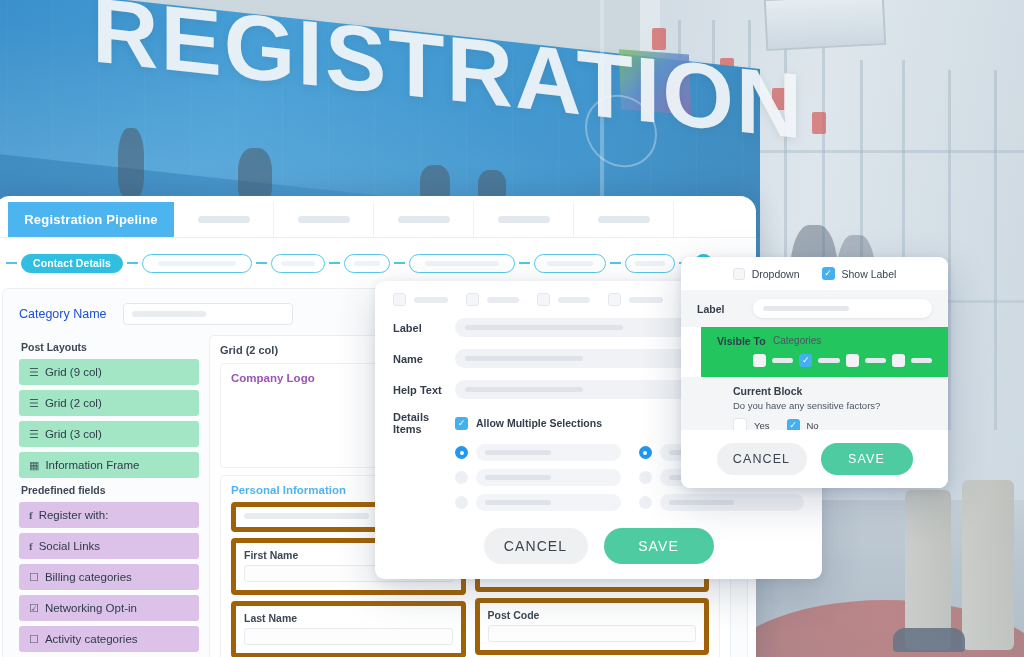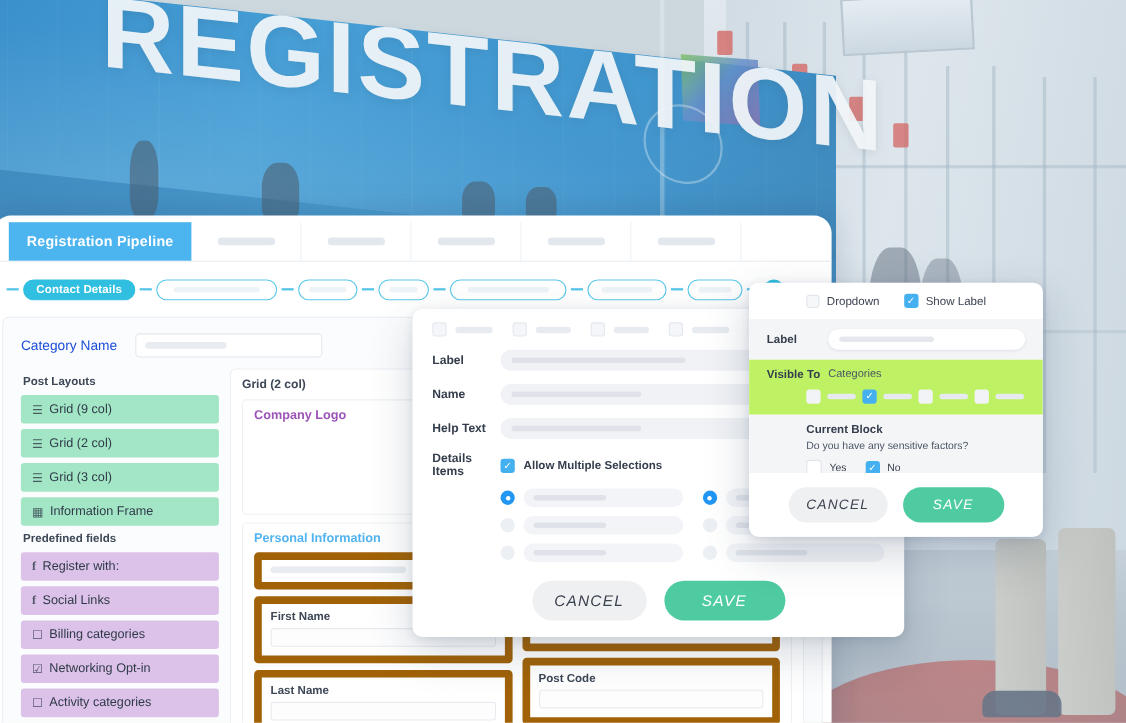--- a/index.html
+++ b/index.html
@@ -179,21 +179,21 @@
   }
   .grid-title{ font-size:11px; font-weight:700; color:#3d4756; margin-bottom:7px;}
   .inner-card{
     border:1px solid #eef1f4; border-radius:4px; padding:8px 10px; background:#fff;
   }
   .card-hd-purple{ color:#9c54b8; font-size:11.5px; font-weight:600; }
   .card-hd-blue{ color:#51b3ef; font-size:11.5px; font-weight:600; }
   .logo-wrap{ display:flex; flex-direction:column; align-items:center; margin:8px 0 4px;}
   .logo-text{ font-size:13px; letter-spacing:2px; color:#3b4a63; margin-top:2px;}
   .fieldbox{
-    border:7px solid #a16207; border-radius:4px; padding:6px 8px 8px; margin-top:6px; background:#fff;
+    border:5px solid #a16207; border-radius:4px; padding:6px 8px 8px; margin-top:6px; background:#fff;
   }
   .fieldlabel{ font-size:10.5px; font-weight:700; color:#3d4756; margin-bottom:4px;}
   .fieldinput{ height:17px; border:1px solid #e7ebf0; border-radius:3px; background:#fdfdfe;}
   .ghostline{height:6px;border-radius:3px;background:#e8ecf1;}
 
   
   #center-modal{
     position:absolute; left:375px; top:281px; width:447px; height:298px;
     background:#ffffff; border-radius:9px;
     box-shadow: 0 14px 40px rgba(40,60,90,.20), 0 2px 8px rgba(40,60,90,.10);
@@ -224,40 +224,39 @@
   .opt-pill{ flex:1; height:17px;border-radius:9px;background:#f2f4f7; display:flex;align-items:center;padding:0 9px;}
   .opt-pill .ghost{height:5px;border-radius:3px;background:#dfe3e9;width:52%;}
   .cm-footer{
     position:absolute; left:0; bottom:0; width:100%; height:66px;
     display:flex; align-items:center; justify-content:center; gap:16px;
   }
   .btn{
     height:36px; border-radius:18px; display:flex; align-items:center; justify-content:center;
     font-size:14px; letter-spacing:1.1px; cursor:pointer; border:none;
     font-family:"Liberation Sans", sans-serif;
-    font-style:italic;
   }
   .btn-cancel{ width:104px; background:#eff0f1; color:#3b4350; }
   .btn-save{ width:110px; background:#4ecba1; color:#fff; }
 
   
   #right-modal{
     position:absolute; left:681px; top:257px; width:267px; height:231px;
     background:#ffffff; border-radius:9px;
     box-shadow: 0 14px 40px rgba(40,60,90,.22), 0 2px 8px rgba(40,60,90,.12);
     overflow:hidden;
   }
   .rm-toprow{
     height:33px; display:flex; align-items:center; justify-content:center; gap:22px;
     background:#fff;
   }
   .rm-cbtext{ display:flex; align-items:center; gap:7px; font-size:10.5px; color:#3b4350;}
   .rm-cb-off{ width:12px;height:12px;border:1px solid #e2e6eb;border-radius:3px;background:#f5f7f9;}
   .rm-band{ background:#f4f5f7; }
-  .rm-white{ background:#bef264; }
+  .rm-white{ background:#22c55e;margin-left:20px; }
   .rm-row{ display:flex; align-items:center; padding:9px 16px; }
   .rm-label{ width:56px; font-size:10.5px; font-weight:700; color:#343d4c; flex:none;}
   .rm-input{
     flex:1; height:19px; border-radius:10px; background:#fff;
     display:flex; align-items:center; padding:0 10px;
     box-shadow: 0 1px 3px rgba(40,60,90,.10);
   }
   .rm-input .ghost{ height:5px; border-radius:3px; background:#e4e8ed; width:54%; }
   .rm-catrow{ padding:8px 16px 10px; }
   .rm-cats{ display:flex; align-items:center; gap:6px; margin-left:36px;}

